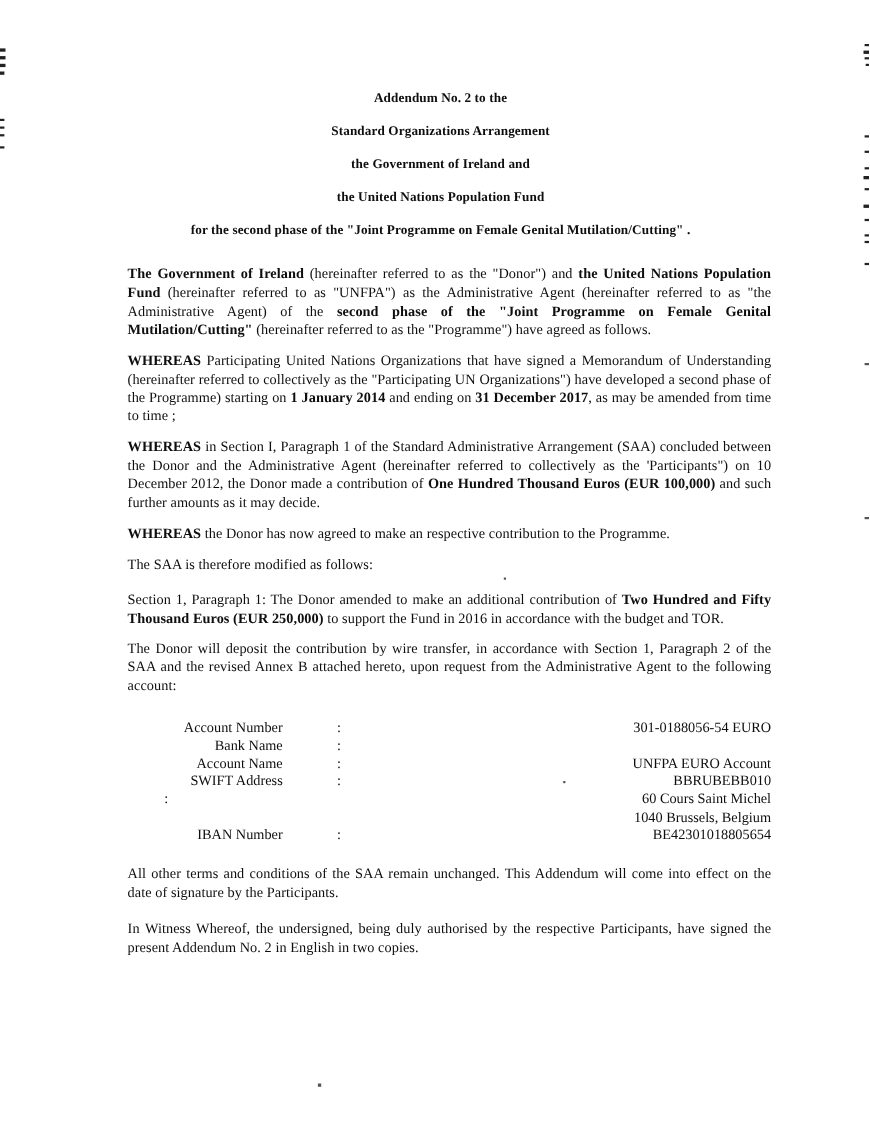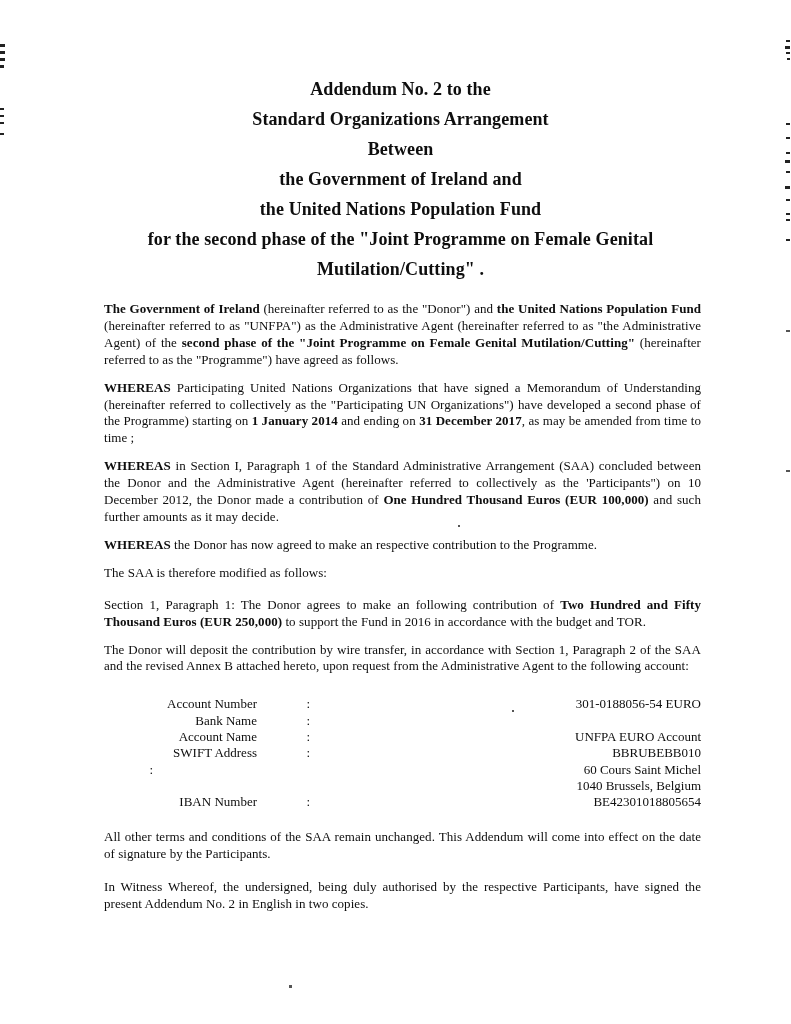--- a/index.html
+++ b/index.html
@@ -9,24 +9,24 @@
     font-family:"Liberation Serif","DejaVu Serif",serif;
     color:#161616;
   }
   .content {
     position:absolute; left:100px; top:74px; width:601px;
     filter: blur(0.25px) contrast(1.08);
   }
   .title-block { margin:0 0 17px 0; }
   .title-block p {
     margin:0; text-align:center; font-weight:bold;
-    font-size:18px; line-height:30px; letter-spacing:0.1px;
+    font-size:12px; line-height:30px; letter-spacing:0.1px;
   }
   p.body {
-    margin:0 0 11px 4px; font-size:13px; line-height:16.9px;
+    margin:0 0 11px 16px; font-size:13px; line-height:16.9px;
     text-align:justify; letter-spacing:0.05px;
   }
   .b { font-weight:bold; }
   .acct { margin:21px 0 19px 0; font-size:13px; line-height:16.3px; }
   .acct-row { display:flex;text-align:right; }
   .acct-label { width:157px; }
   .acct-colon { width:53px; }
   .acct-value { flex:1; }
   .artifact { position:absolute; background:#222; }
   .artifact.soft { background:#555; }
@@ -64,37 +64,36 @@
 
   <div class="artifact soft" style="left:458px;top:525px;width:2px;height:2px"></div>
   <div class="artifact soft" style="left:512px;top:710px;width:2px;height:2px"></div>
   <div class="artifact soft" style="left:289px;top:985px;width:3px;height:3px"></div>
 
   <div class="content">
 
     <div class="title-block">
       <p>Addendum No. 2 to the</p>
       <p>Standard Organizations Arrangement</p>
-      <p>Between</p>
       <p>the Government of Ireland and</p>
       <p>the United Nations Population Fund</p>
       <p>for the second phase of the "Joint Programme on Female Genital Mutilation/Cutting" .</p>
     </div>
 
     <p class="body"><span class="b">The Government of Ireland </span><span>(hereinafter referred to as the "Donor") and </span><span class="b">the United Nations Population Fund </span><span>(hereinafter referred to as "UNFPA") as the Administrative Agent (hereinafter referred to as "the Administrative Agent) of the </span><span class="b">second phase of the "Joint Programme on Female Genital Mutilation/Cutting" </span><span>(hereinafter referred to as the "Programme") have agreed as follows.</span></p>
 
     <p class="body"><span class="b">WHEREAS</span><span> Participating United Nations Organizations that have signed a Memorandum of Understanding (hereinafter referred to collectively as the "Participating UN Organizations") have developed a second phase of the Programme) starting on </span><span class="b">1 January 2014</span><span> and ending on </span><span class="b">31 December 2017</span><span>, as may be amended from time to time ;</span></p>
 
     <p class="body"><span class="b">WHEREAS</span><span> in Section I, Paragraph 1 of the Standard Administrative Arrangement (SAA) concluded between the Donor and the Administrative Agent (hereinafter referred to collectively as the 'Participants") on 10 December 2012, the Donor made a contribution of </span><span class="b">One Hundred Thousand Euros (EUR 100,000)</span><span> and such further amounts as it may decide.</span></p>
 
     <p class="body"><span class="b">WHEREAS</span><span> the Donor has now agreed to make an respective contribution to the Programme.</span></p>
 
     <p class="body"><span>The SAA is therefore modified as follows:</span></p>
 
-    <p class="body" style="margin-top:15px"><span>Section 1, Paragraph 1: The Donor agrees to make an following contribution of </span><span class="b">Two Hundred and Fifty Thousand Euros (EUR 250,000)</span><span> to support the Fund in 2016 in accordance with the budget and TOR.</span></p>
+    <p class="body" style="margin-top:15px"><span>Section 1, Paragraph 1: The Donor amended to make an additional contribution of </span><span class="b">Two Hundred and Fifty Thousand Euros (EUR 250,000)</span><span> to support the Fund in 2016 in accordance with the budget and TOR.</span></p>
 
     <p class="body"><span>The Donor will deposit the contribution by wire transfer, in accordance with Section 1, Paragraph 2 of the SAA and the revised Annex B attached hereto, upon request from the Administrative Agent to the following account:</span></p>
 
     <div class="acct">
       <div class="acct-row">
         <div class="acct-label">Account Number</div>
         <div class="acct-colon">:</div>
         <div class="acct-value">301-0188056-54 EURO</div>
       </div>
       <div class="acct-row">

